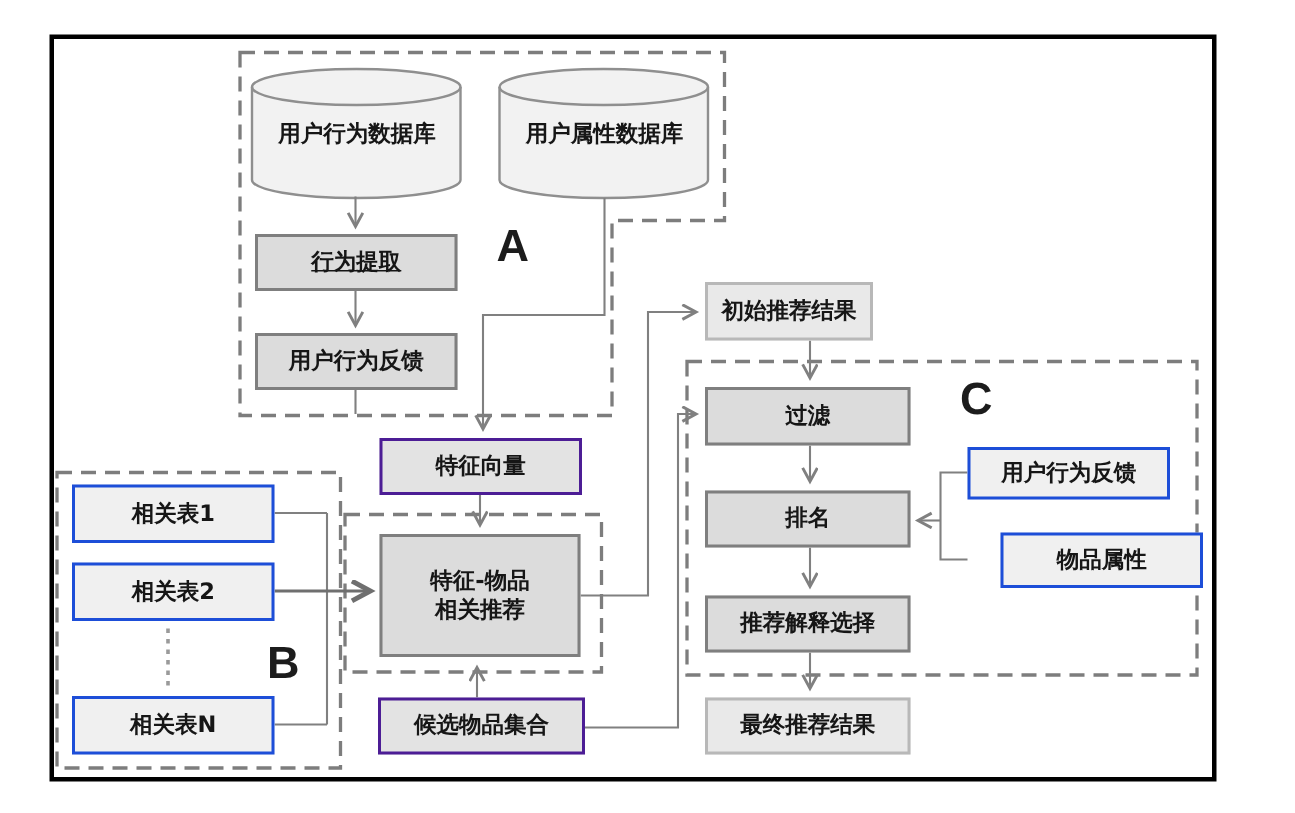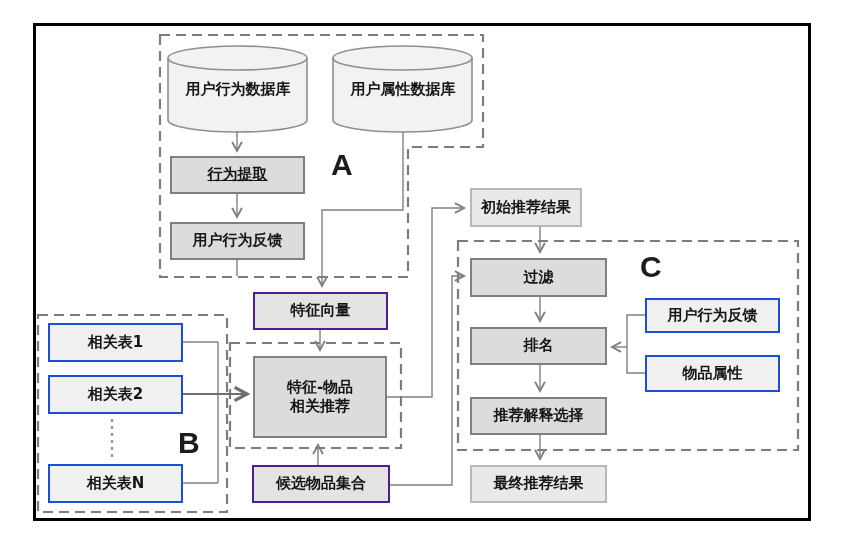--- a/index.html
+++ b/index.html
@@ -96,14 +96,14 @@
 
   <div class="node medium" style="left:252px;top:465px;width:138px;height:38px;">候选物品集合</div>
 
   <div class="node result" style="left:470px;top:188px;width:112px;height:39px;">初始推荐结果</div>
   <div class="node process" style="left:470px;top:327px;width:137px;height:38px;">排名</div>
   <div class="node process" style="left:470px;top:258px;width:137px;height:39px;">过滤</div>
   <div class="node process" style="left:470px;top:397px;width:137px;height:38px;">推荐解释选择</div>
   <div class="node result" style="left:470px;top:465px;width:137px;height:38px;">最终推荐结果</div>
 
   <div class="node light" style="left:645px;top:298px;width:135px;height:35px;">用户行为反馈</div>
-  <div class="node light" style="left:645px;top:355px;width:135px;height:37px;">物品属性</div>
+  <div class="node light" style="left:667px;top:355px;width:135px;height:37px;">物品属性</div>
 </div>
 
 </body></html>

